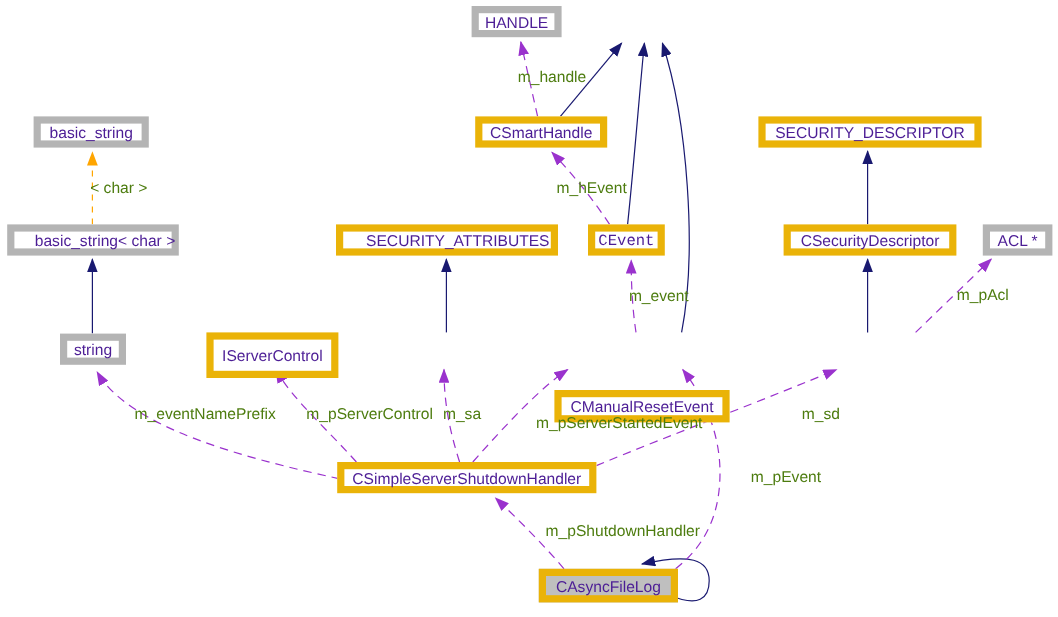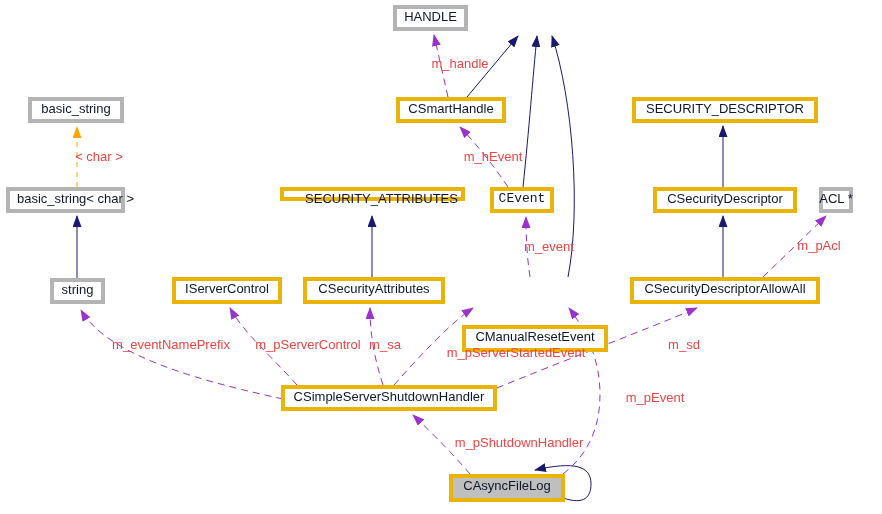--- a/index.html
+++ b/index.html
@@ -2,29 +2,29 @@
 <html><head>
 <meta charset="utf-8">
 <style>
   html,body{margin:0;padding:0;background:#ffffff;}
   .diagram{
     position:relative;width:882px;height:514px;background:#ffffff;
     font-family:"Liberation Sans",sans-serif;overflow:hidden;
   }
   .edges{position:absolute;left:0;top:0;width:882px;height:514px;}
   .node{
-    position:absolute;display:flex;align-items:flex-start;justify-content:center;
-    background:#ffffff;border:4px solid #eab308;color:#0f172a;
+    position:absolute;display:flex;align-items:center;justify-content:center;
+    background:#ffffff;border:6px solid #eab308;color:#4c1d95;
     font-size:13px;white-space:nowrap;box-sizing:border-box;
   }
   .node.undoc{border-color:#b4b4b4;}
   .node.focus{background:#bfbfbf;}
   .edge-label{
     position:absolute;transform:translateX(-50%);
-    font-size:13px;color:#ef4444;white-space:nowrap;text-align:right;
+    font-size:13px;color:#4d7c0f;white-space:nowrap;text-align:right;
   }
   .e-inherit{stroke:#191970;fill:none;stroke-width:1;}
   .e-usage{stroke:#9a32cd;fill:none;stroke-width:1;stroke-dasharray:7,5;}
   .e-template{stroke:#ffa500;fill:none;stroke-width:1;stroke-dasharray:5,5;}
 </style>
 </head>
 <body>
 
 <div class="diagram">
 
@@ -76,49 +76,43 @@
   </div>
   <div class="node undoc" style="left:28px;top:97px;width:96px;height:26px;">
     <span>basic_string</span>
   </div>
   <div class="node" style="left:396px;top:97px;width:110px;height:26px;">
     <span>CSmartHandle</span>
   </div>
   <div class="node" style="left:632px;top:97px;width:186px;height:26px;">
     <span>SECURITY_DESCRIPTOR</span>
   </div>
-  <div class="node undoc" style="left:6px;top:187px;width:119px;height:26px;padding-left:20px;">
+  <div class="node undoc" style="left:6px;top:187px;width:143px;height:26px;padding-left:20px;">
     <span>basic_string&lt; char &gt;</span>
   </div>
-  <div class="node" style="left:280px;top:187px;width:185px;height:14px;padding-left:18px;">
+  <div class="node" style="left:280px;top:187px;width:185px;height:26px;padding-left:18px;">
     <span>SECURITY_ATTRIBUTES</span>
   </div>
   <div class="node" style="left:490px;top:187px;width:64px;height:26px;font-family:Liberation Mono, monospace;">
     <span>CEvent</span>
   </div>
   <div class="node" style="left:653px;top:187px;width:144px;height:26px;">
     <span>CSecurityDescriptor</span>
   </div>
-  <div class="node undoc" style="left:819px;top:187px;width:34px;height:26px;">
+  <div class="node undoc" style="left:819px;top:187px;width:58px;height:26px;">
     <span>ACL *</span>
   </div>
   <div class="node undoc" style="left:50px;top:278px;width:55px;height:26px;">
     <span>string</span>
   </div>
-  <div class="node" style="left:172px;top:277px;width:110px;height:27px;">
+  <div class="node" style="left:172px;top:277px;width:110px;height:38px;">
     <span>IServerControl</span>
-  </div>
-  <div class="node" style="left:303px;top:277px;width:142px;height:27px;">
-    <span>CSecurityAttributes</span>
   </div>
   <div class="node" style="left:462px;top:277px;width:146px;height:27px;margin-top:48px;">
     <span>CManualResetEvent</span>
-  </div>
-  <div class="node" style="left:630px;top:277px;width:190px;height:27px;">
-    <span>CSecurityDescriptorAllowAll</span>
   </div>
   <div class="node focus" style="left:449px;top:474px;width:116px;height:28px;">
     <span>CAsyncFileLog</span>
   </div>
   <div class="node" style="left:281px;top:385px;width:216px;height:26px;">
     <span>CSimpleServerShutdownHandler</span>
   </div>
 
   <div class="edge-label" style="left:460px;top:56px;">m_handle</div>
   <div class="edge-label" style="left:493px;top:149px;">m_hEvent</div>

